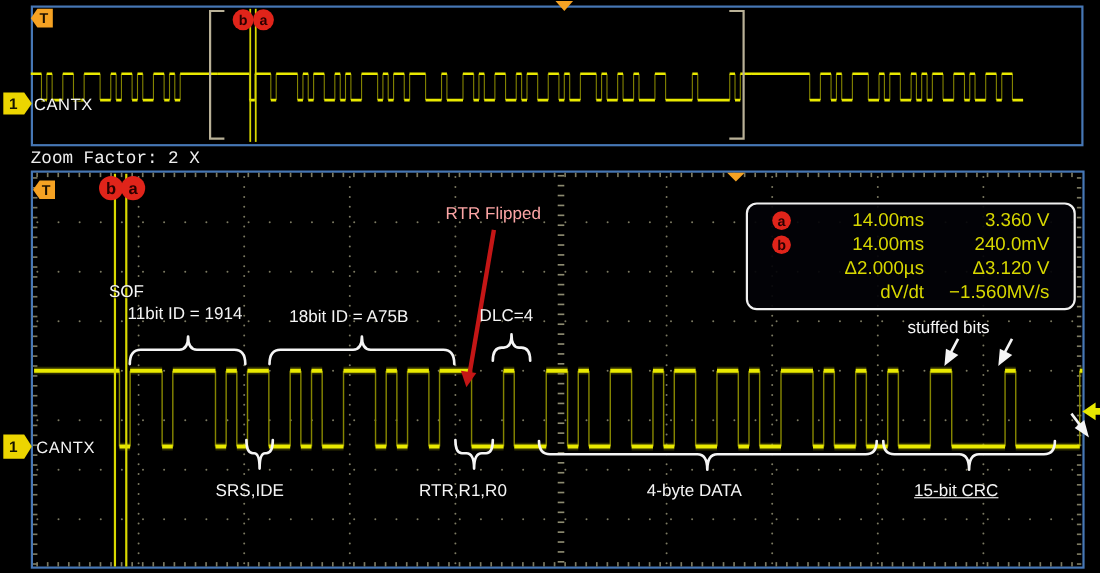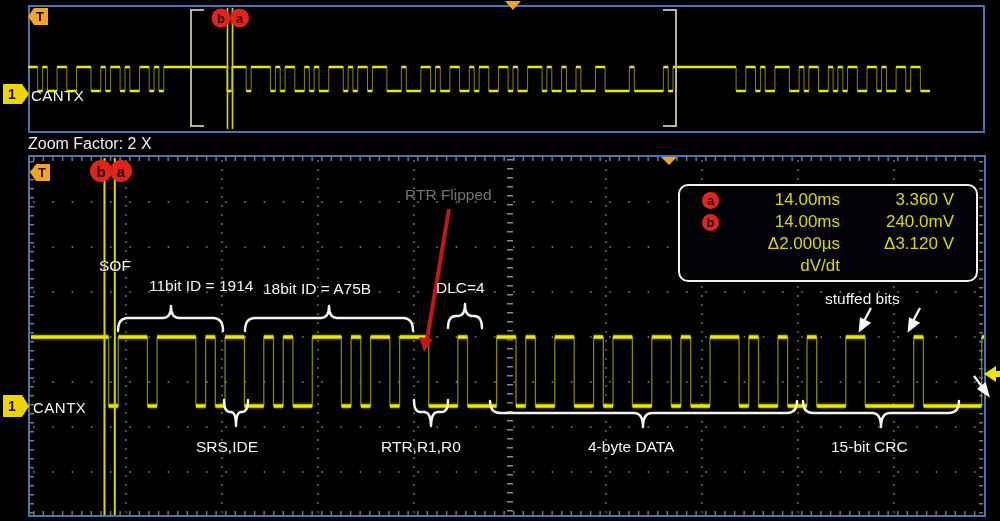--- a/index.html
+++ b/index.html
@@ -6,21 +6,21 @@
   #stage{position:relative;width:1000px;height:521px;background:#000;overflow:hidden;
          font-family:"Liberation Sans",sans-serif;}
   .panel{position:absolute;background:#000;border:2px solid #4677b5;box-sizing:border-box;}
   #top-panel{left:28px;top:5px;width:957px;height:128px;}
   #bottom-panel{left:28px;top:155px;width:958px;height:362px;}
   #overlay{position:absolute;left:0;top:0;width:1000px;height:521px;}
   .txt{position:absolute;color:#f5f5f5;font-size:15.5px;white-space:nowrap;
        text-shadow:1px 1px 1px #000;}
   .ch-label{font-weight:400;letter-spacing:.5px;font-size:15px;}
   .bar-label{font-size:16px;color:#eeeeee;text-shadow:none;}
-  .red-label{color:#737373;font-weight:400;}
+  .red-label{color:#fca5a5;font-weight:400;}
   #readout{position:absolute;left:678px;top:184px;width:300px;height:98px;
            border:2px solid #f0f0f0;border-radius:10px;background:rgba(2,2,6,.92);
            box-sizing:border-box;display:grid;grid-template-columns:40px 108px 1fr;
            align-items:center;padding:3px 22px 3px 12px;color:#d8d800;font-size:17px;}
   #readout .rcell{text-align:right;}
   .badge-circle{width:17px;height:17px;border-radius:50%;background:#e0241a;color:#2a0000;
                 font-size:13px;font-weight:700;display:flex;align-items:center;
                 justify-content:center;margin-left:10px;}
   .badge-empty{width:17px;height:17px;margin-left:10px;}
 </style>
@@ -1108,46 +1108,47 @@
       </g>
       <g>
         <line x1="974" y1="376" x2="983" y2="388"></line>
         <polygon points="988,395 985,384 979,389"></polygon>
       </g>
     </g>
 
     <polygon points="984,374 996,366 996,371 1000,371 1000,377 996,377 996,382" fill="#e9e900"></polygon>
   </svg>
 
-  <div class="txt bar-label" style="left:28px;top:135px;">Zoom Factor: 2 X</div>
+  <div class="txt bar-label" style="left:28px;top:135px;font-family:Liberation Mono, monospace;">Zoom Factor: 2 X</div>
 
   <div class="txt ch-label" style="left:31px;top:87px;">CANTX</div>
   <div class="txt ch-label" style="left:33px;top:399px;">CANTX</div>
 
   <div class="txt" style="left:99px;top:257px;">SOF</div>
-  <div class="txt" style="left:116px;top:277px;margin-left:33px;">11bit ID = 1914</div>
+  <div class="txt" style="left:116px;top:277px;">11bit ID = 1914</div>
   <div class="txt" style="left:263px;top:280px;">18bit ID = A75B</div>
   <div class="txt" style="left:436px;top:279px;">DLC=4</div>
   <div class="txt red-label" style="left:405px;top:186px;">RTR Flipped</div>
   <div class="txt" style="left:825px;top:290px;">stuffed bits</div>
   <div class="txt" style="left:196px;top:438px;">SRS,IDE</div>
   <div class="txt" style="left:381px;top:438px;">RTR,R1,R0</div>
   <div class="txt" style="left:588px;top:438px;text-align:center;">4-byte DATA</div>
-  <div class="txt" style="left:831px;top:438px;">15-bit CRC</div>
+  <div class="txt" style="left:831px;top:438px;text-decoration:underline;">15-bit CRC</div>
 
   <div id="readout">
     <div class="badge-circle">a</div>
     <div class="rcell">14.00ms</div>
     <div class="rcell">3.360 V</div>
 
     <div class="badge-circle">b</div>
     <div class="rcell">14.00ms</div>
     <div class="rcell">240.0mV</div>
 
     <div class="badge-empty"></div>
     <div class="rcell">Δ2.000µs</div>
     <div class="rcell">Δ3.120 V</div>
 
     <div class="badge-empty"></div>
     <div class="rcell">dV/dt</div>
+    <div class="rcell">−1.560MV/s</div>
   </div>
 
 </div>
 
 </body></html>

